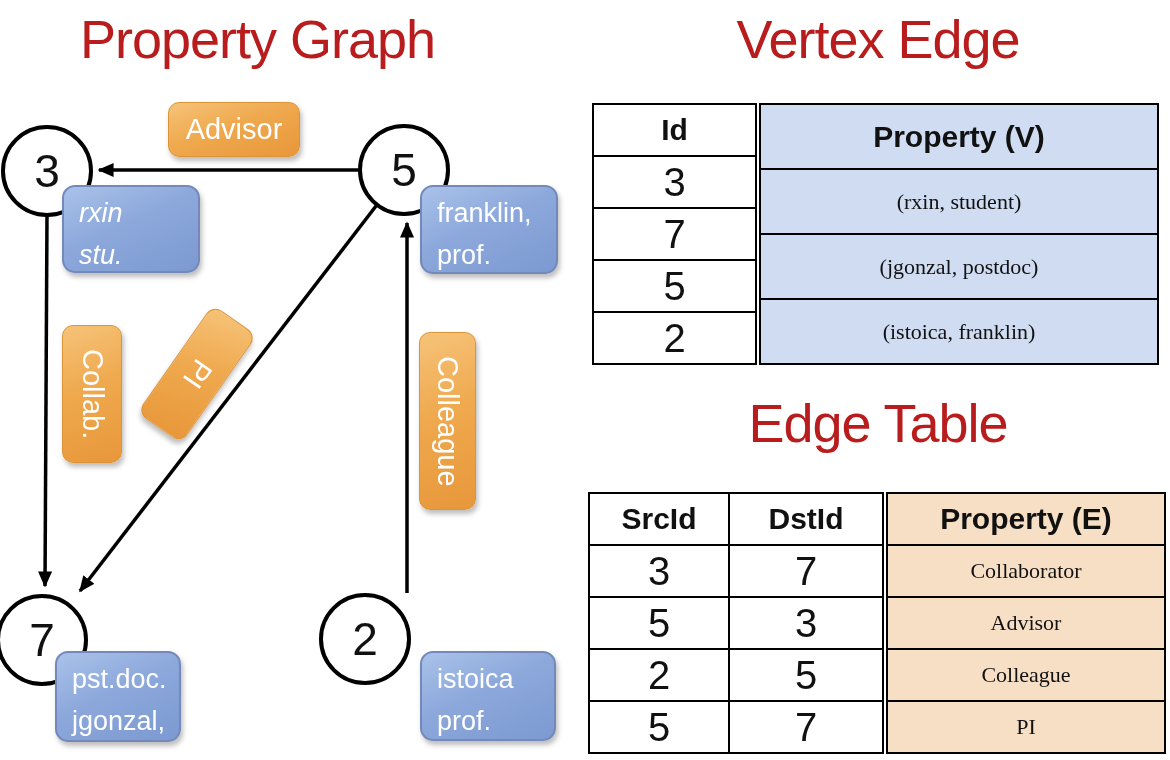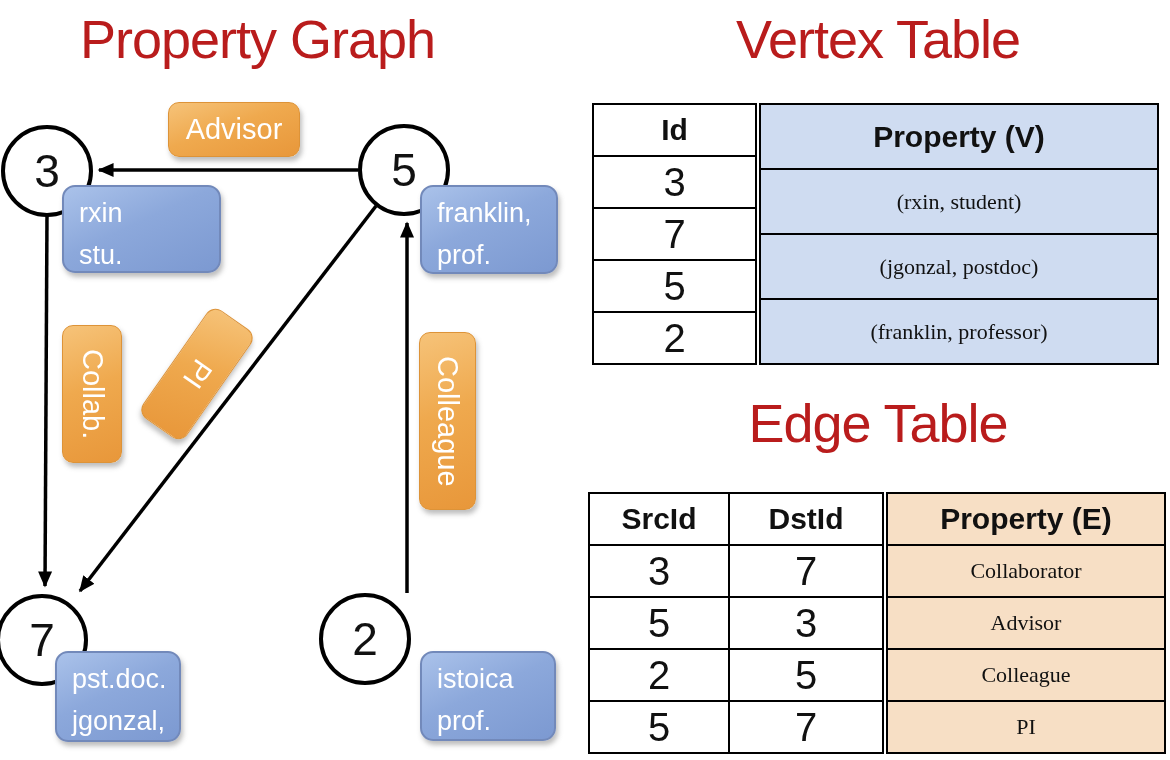--- a/index.html
+++ b/index.html
@@ -40,21 +40,21 @@
   .tbl th{font-size:30px;font-weight:bold;}
   .tbl td.num{font-size:40px;font-weight:400;}
   .tbl td.prop{font-size:22px;font-weight:400;font-family:Liberation Serif, serif;}
   .fill-blue th,.fill-blue td{background:#cfdcf1;}
   .fill-tan th,.fill-tan td{background:#f7dfc5;}
 </style>
 </head>
 <body>
 
 <div class="title" style="left:0;width:515px;top:8px;">Property Graph</div>
-<div class="title" style="left:588px;width:580px;top:8px;">Vertex Table</div>
+<div class="title" style="left:588px;width:580px;top:8px;">Vertex Edge</div>
 <div class="title" style="left:588px;width:580px;top:392px;">Edge Table</div>
 
 <svg class="edges" width="585" height="760">
   <defs>
     <marker id="arrow" viewBox="0 0 12 12" refX="10" refY="6" markerWidth="5" markerHeight="5" orient="auto">
       <path d="M0,1.2 L11,6 L0,10.8 z" fill="#000"></path>
     </marker>
   </defs>
   <line x1="358" y1="170" x2="99" y2="170" stroke="#000" stroke-width="3.5" marker-end="url(#arrow)"></line>
   <line x1="47" y1="214" x2="45" y2="586" stroke="#000" stroke-width="3.5" marker-end="url(#arrow)"></line>
@@ -73,21 +73,21 @@
 </div>
 <div class="node" style="left:319px;top:593px;">
   <span>2</span>
 </div>
 
 <div class="ebox" style="left:168px;top:102px;width:132px;height:55px;">Advisor</div>
 <div class="ebox vert" style="left:62px;top:325px;width:60px;height:138px;">Collab.</div>
 <div class="ebox vert" style="left:170px;top:308px;width:54px;height:132px;transform:rotate(35deg);">PI</div>
 <div class="ebox vert" style="left:419px;top:332px;width:57px;height:178px;">Colleague</div>
 
-<div class="pbox" style="left:62px;top:185px;width:159px;height:88px;">
+<div class="pbox" style="left:62px;top:185px;width:138px;height:88px;font-style:italic;">
   <div>rxin</div>
   <div>stu.</div>
 </div>
 <div class="pbox" style="left:420px;top:185px;width:138px;height:89px;">
   <div>franklin,</div>
   <div>prof.</div>
 </div>
 <div class="pbox" style="left:55px;top:651px;width:126px;height:91px;">
   <div>pst.doc.</div>
   <div>jgonzal,</div>
@@ -122,21 +122,21 @@
         <tr>
           <th>Property (V)</th>
         </tr>
     <tr>
           <td class="prop">(rxin, student)</td>
         </tr>
     <tr>
           <td class="prop">(jgonzal, postdoc)</td>
         </tr>
     <tr>
-          <td class="prop">(franklin, professor)</td>
+          <td class="prop">(istoica, franklin)</td>
         </tr>
   </tbody>
     </table>
 </div>
 
 <div class="tbl" style="left:588px;top:492px;">
   <table style="width:290px;">
     <tbody>
         <tr>
       <th style="width:138px;">SrcId</th>

